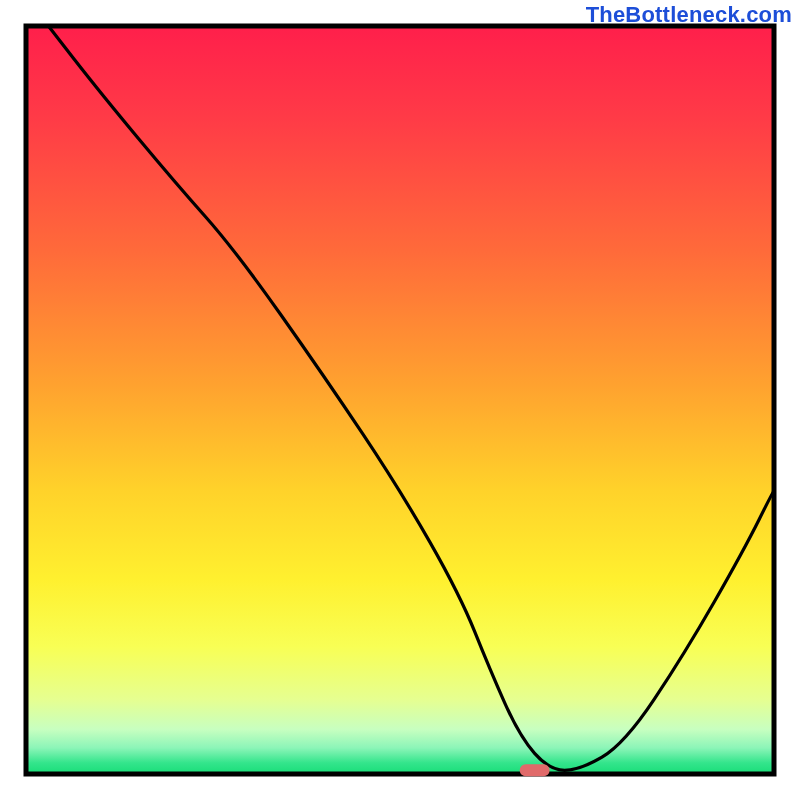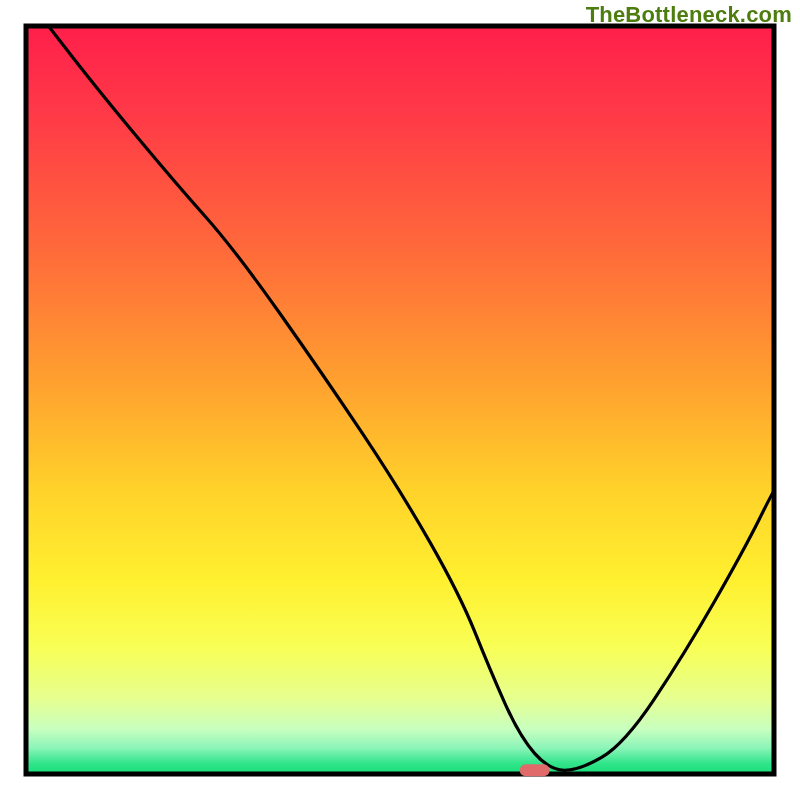--- a/index.html
+++ b/index.html
@@ -15,21 +15,21 @@
     position: relative;
     width: 800px;
     height: 800px;
   }
   .watermark {
     position: absolute;
     top: 2px;
     right: 8px;
     font-size: 22px;
     font-weight: 600;
-    color: #4d7c0f;
+    color: #1d4ed8;
     letter-spacing: 0.2px;
     user-select: none;
     z-index: 5;
   }
   svg.chart {
     position: absolute;
     top: 0;
     left: 0;
     width: 800px;
     height: 800px;

